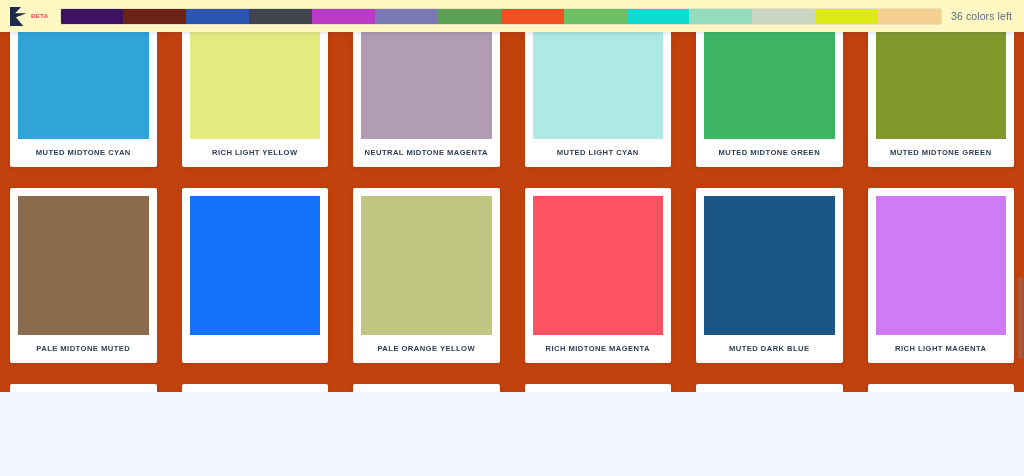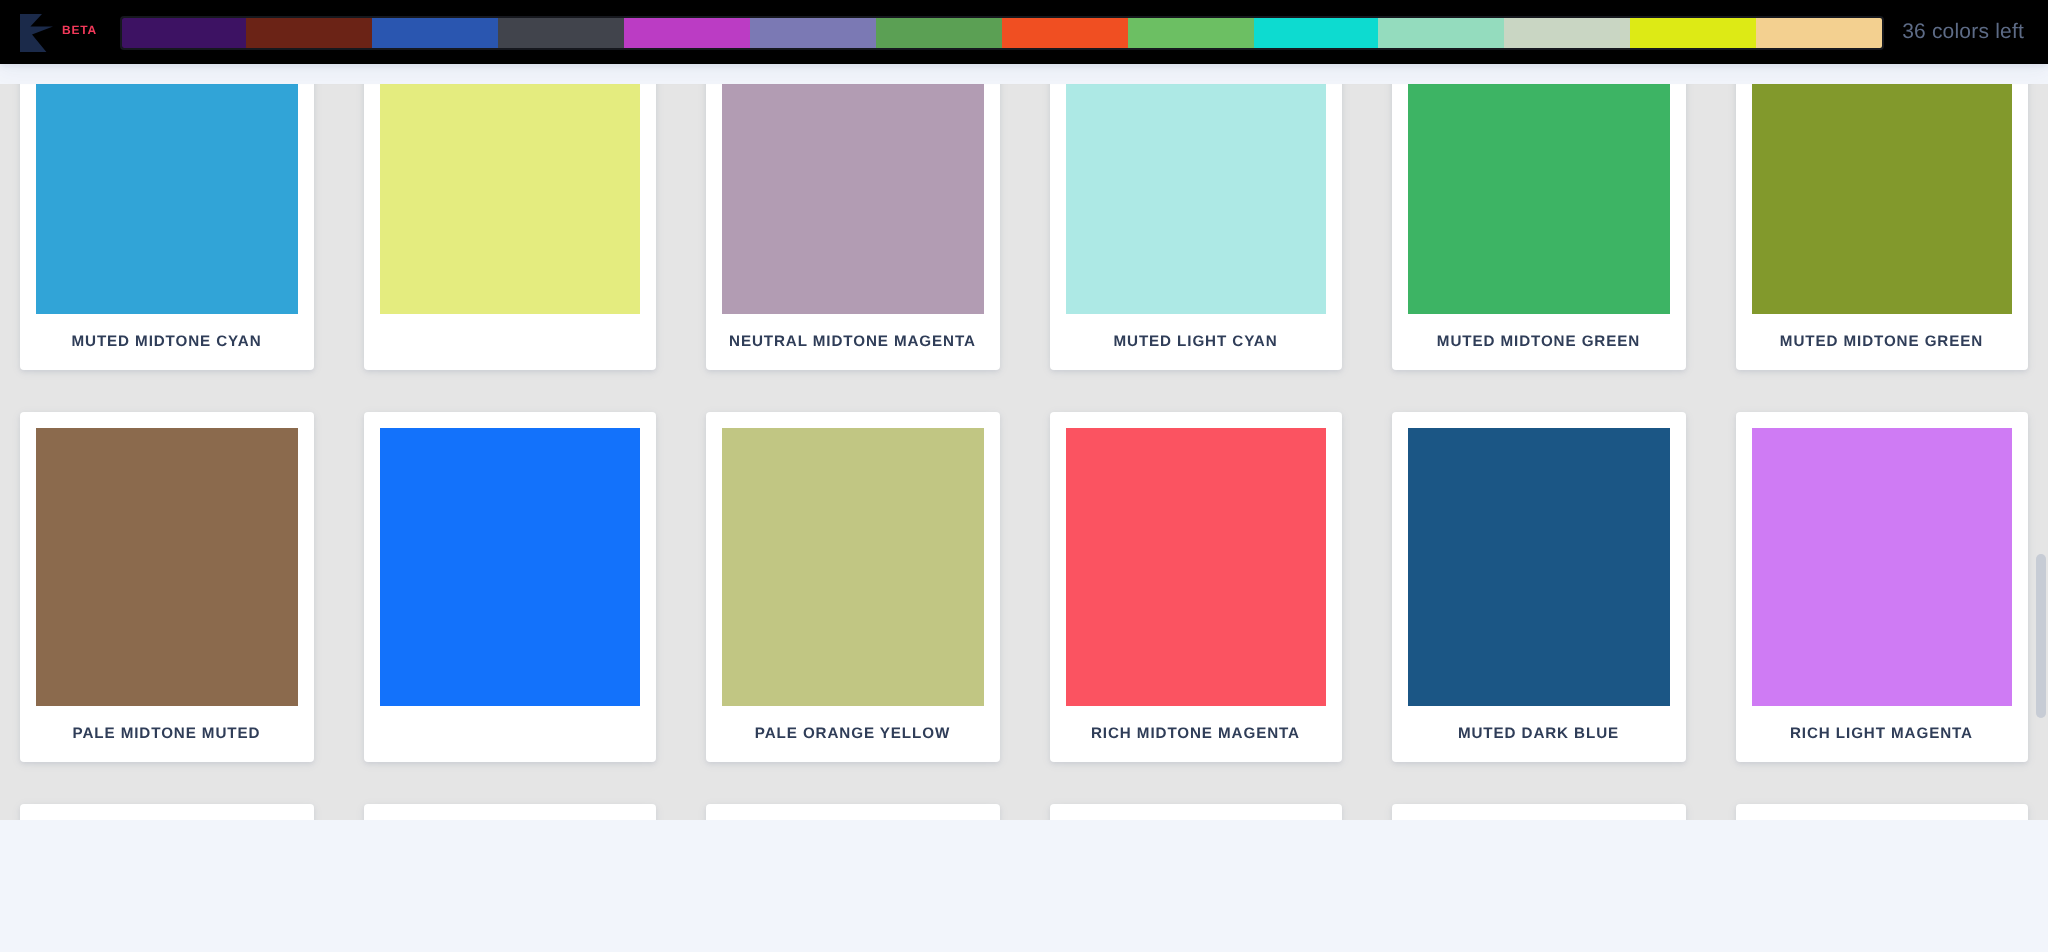--- a/index.html
+++ b/index.html
@@ -15,21 +15,21 @@
     background: #f2f5fb;
     position: relative;
   }
 
   
   #app-header {
     position: absolute;
     top: 0; left: 0;
     width: 1024px;
     height: 32px;
-    background: #000000;
+    background: #fef9c3;
     display: flex;
     align-items: center;
     z-index: 50;
     box-shadow: 0 1px 3px rgba(40,60,110,0.10), 0 3px 10px rgba(40,60,110,0.05);
   }
 
   #brand-logo {
     width: 24px;
     height: 32px;
     margin-left: 6px;
@@ -70,25 +70,25 @@
     color: #5d6b86;
     margin-right: 12px;
     white-space: nowrap;
     flex: 0 0 auto;
     letter-spacing: 0.1px;
   }
 
   
   #swatch-scroll-area {
     position: absolute;
-    top: 42px; left: 0;
+    top: 24px; left: 0;
     width: 1024px;
     height: 368px;
     overflow: hidden;
-    background: #e5e5e5;
+    background: #c2410c;
   }
 
   #swatch-grid {
     display: grid;
     grid-template-columns: repeat(6, 1fr);
     column-gap: 25px;
     row-gap: 21px;
     padding: 0 10px;
     margin-top: -32px;
   }
@@ -175,20 +175,21 @@
 </div>
 
 <div id="swatch-scroll-area">
   <div id="swatch-grid">
       <div class="swatch-card">
         <div class="swatch-chip" style="background: rgb(49, 164, 215);"></div>
         <div class="swatch-label">MUTED MIDTONE CYAN</div>
       </div>
       <div class="swatch-card">
         <div class="swatch-chip" style="background: rgb(228, 236, 127);"></div>
+        <div class="swatch-label">RICH LIGHT YELLOW</div>
       </div>
       <div class="swatch-card">
         <div class="swatch-chip" style="background: rgb(178, 156, 179);"></div>
         <div class="swatch-label">NEUTRAL MIDTONE MAGENTA</div>
       </div>
       <div class="swatch-card">
         <div class="swatch-chip" style="background: rgb(173, 233, 229);"></div>
         <div class="swatch-label">MUTED LIGHT CYAN</div>
       </div>
       <div class="swatch-card">

